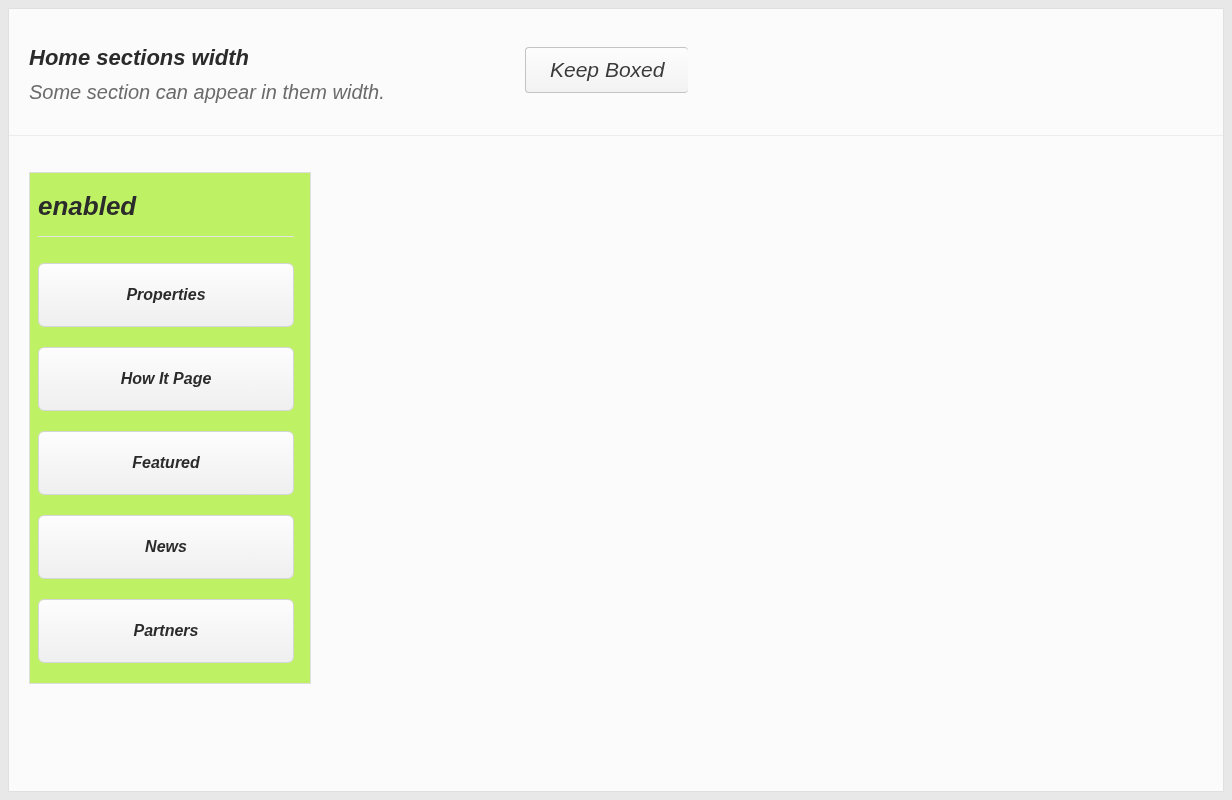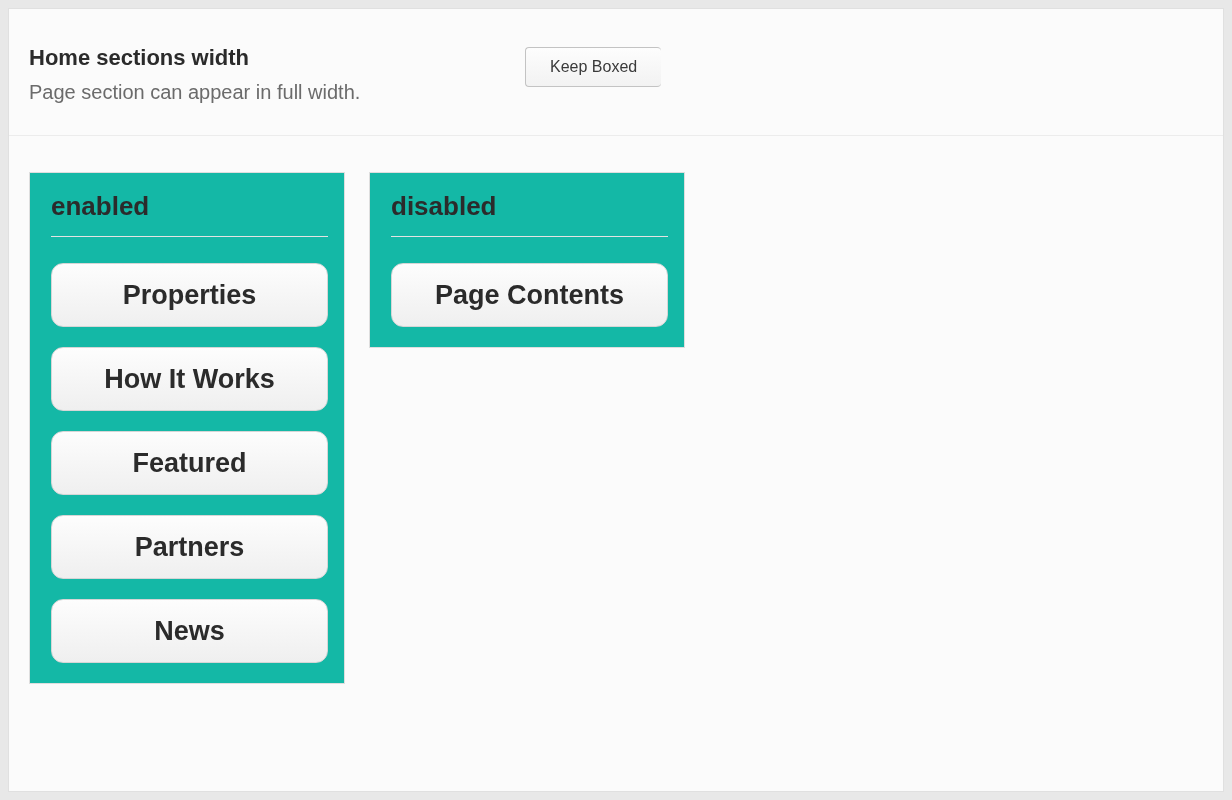--- a/index.html
+++ b/index.html
@@ -1,18 +1,19 @@
 <!DOCTYPE html>
 <html><head>
   <meta charset="utf-8">
   <style>
     * {
       box-sizing: border-box;
       margin: 0;
       padding: 0;
+      font-style: italic;
     }
     body {
       font-family: -apple-system, BlinkMacSystemFont, "Segoe UI", "Helvetica Neue", Arial, sans-serif;
       background: #e8e8e8;
       width: 1232px;
       height: 800px;
       padding: 8px;
     }
     .panel {
       background: #fbfbfb;
@@ -45,21 +46,21 @@
       font-size: 20px;
       font-weight: 400;
       color: #6b6b6b;
       line-height: 1.5;
     }
     .segmented {
       display: inline-flex;
       margin-top: 2px;
     }
     .segmented button {
-      font-size: 16px;
+      font-size: 21px;
       font-weight: 400;
       padding: 10px 24px;
       border: 1px solid #c3c3c3;
       background: linear-gradient(#fdfdfd, #f2f2f2);
       color: #3a3a3a;
       cursor: pointer;
       font-family: inherit;
     }
     .segmented button:first-child {
       border-top-left-radius: 4px;
@@ -75,42 +76,42 @@
       border-color: #0a5e90;
       color: #ffffff;
       box-shadow: inset 0 1px 0 rgba(255,255,255,0.25);
     }
     .layout-columns {
       display: flex;
       gap: 24px;
       align-items: flex-start;
     }
     .layout-col {
-      width: 316px;
-      background: #14b8a6;
+      width: 282px;
+      background: #bef264;
       border: 1px solid #dedede;
-      padding: 18px 16px 20px 21px;
+      padding: 18px 16px 20px 8px;
     }
     .layout-col-title {
       font-size: 26px;
       font-weight: 700;
       color: #2b2b2b;
       padding-bottom: 14px;
       border-bottom: 1px solid #e3e3e3;
       margin-bottom: 26px;
     }
     .layout-item {
       display: flex;
       align-items: center;
       justify-content: center;
       height: 64px;
       background: linear-gradient(#fdfdfd, #efefef);
       border: 1px solid #d6d6d6;
-      border-radius: 12px;
-      font-size: 27px;
+      border-radius: 6px;
+      font-size: 16px;
       font-weight: 700;
       color: #2b2b2b;
       margin-bottom: 20px;
       cursor: move;
     }
     .layout-item:last-child {
       margin-bottom: 0;
     }
     .layout-help {
       font-size: 20px;
@@ -120,44 +121,40 @@
     }
   </style>
 </head>
 <body>
 
 <div class="panel">
 
   <div class="row row-divider">
     <div class="row-left">
       <div class="field-title">Home sections width</div>
-      <div class="field-desc">Page section can appear in full width.</div>
+      <div class="field-desc">Some section can appear in them width.</div>
     </div>
     <div class="row-right">
       <div class="segmented">
         <button>Keep Boxed</button>
       </div>
     </div>
   </div>
 
   <div class="row">
     <div class="row-right">
       <div class="layout-columns">
 
         <div class="layout-col">
           <div class="layout-col-title">enabled</div>
           <div class="layout-item">Properties</div>
-          <div class="layout-item">How It Works</div>
+          <div class="layout-item">How It Page</div>
           <div class="layout-item">Featured</div>
+          <div class="layout-item">News</div>
           <div class="layout-item">Partners</div>
-          <div class="layout-item">News</div>
         </div>
 
-        <div class="layout-col">
-          <div class="layout-col-title">disabled</div>
-          <div class="layout-item">Page Contents</div>
-        </div>
 
       </div>
     </div>
   </div>
 
 </div>
 
 </body></html>

